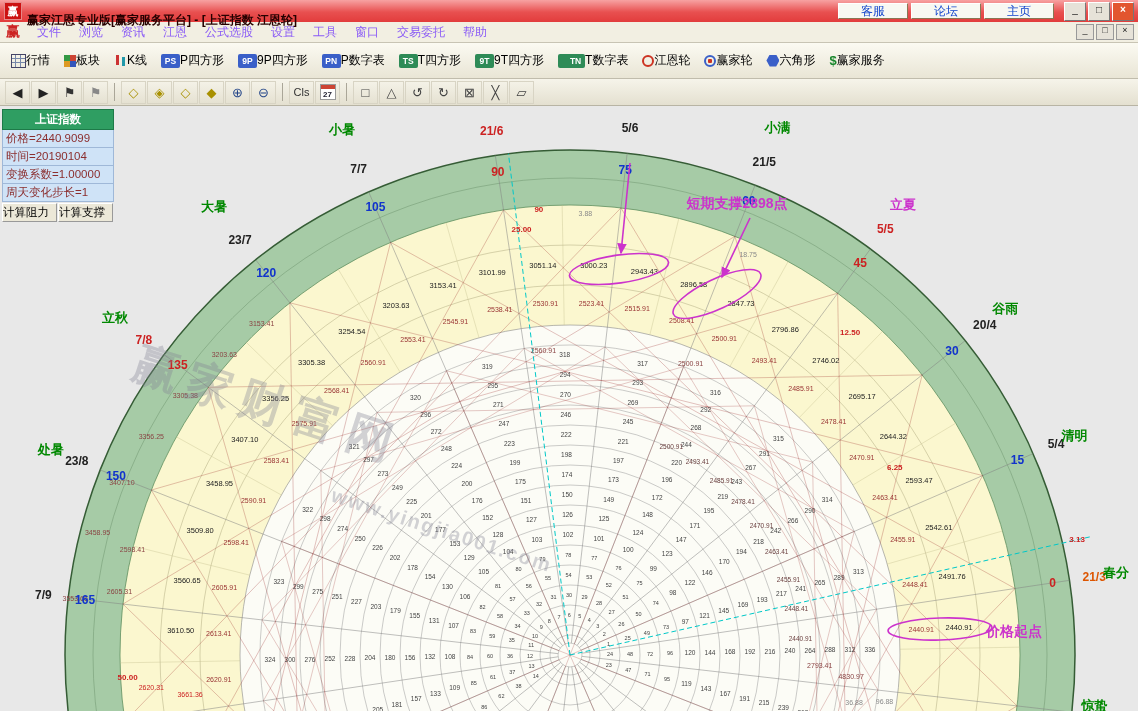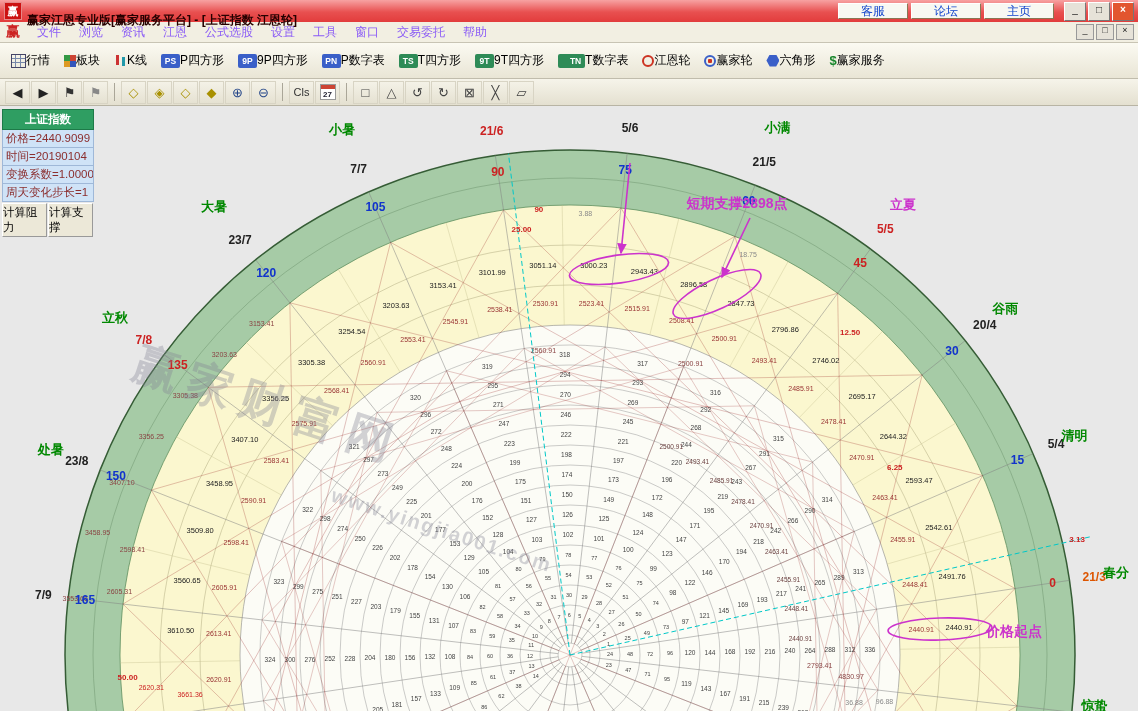--- a/index.html
+++ b/index.html
@@ -49,21 +49,21 @@
     background:radial-gradient(circle,#cc3322 2px,transparent 2.5px);}
   .hexagon-icon{width:13px;height:12px;background:#3a5fc8;clip-path:polygon(25% 0,75% 0,100% 50%,75% 100%,25% 100%,0 50%);}
   .dollar-icon{color:#18862c;font-weight:bold;font-size:13px;}
   .dollar-icon::before{content:"$";}
   .cal{width:16px;height:16px;background:#fff;border:1px solid #999;position:relative;
     display:flex;align-items:flex-end;justify-content:center;font-size:8px;font-weight:bold;color:#223;box-sizing:border-box;}
   .cal::before{content:"";position:absolute;top:0;left:0;right:0;height:4px;background:#cc4433;}
   
   .chart{position:relative;height:605px;background:#e8e8e8;overflow:hidden;}
   .chart svg{position:absolute;left:0;top:0;font-family:"Liberation Sans",sans-serif;}
-  .panel{position:absolute;left:2px;top:3px;width:92px;z-index:5;font-size:11.5px;}
+  .panel{position:absolute;left:2px;top:3px;width:112px;z-index:5;font-size:11.5px;}
   .p-head{background:#2f9e62;color:#fff;text-align:center;padding:2px 0;border:1px solid #1d7a48;font-weight:bold;}
   .p-row{background:#cfe3f7;color:#8b2e2e;border:1px solid #9fb8d8;border-top:none;padding:1px 3px;white-space:nowrap;overflow:hidden;}
   .p-btns{display:flex;margin-top:1px;}
   .p-btn{flex:1;background:#ece8d8;border:1px solid #999;border-top-color:#fff;border-left-color:#fff;
     text-align:left;padding:1px 0;color:#000;margin-right:1px;}
 </style>
 </head>
 <body>
 
 <div id="app">

